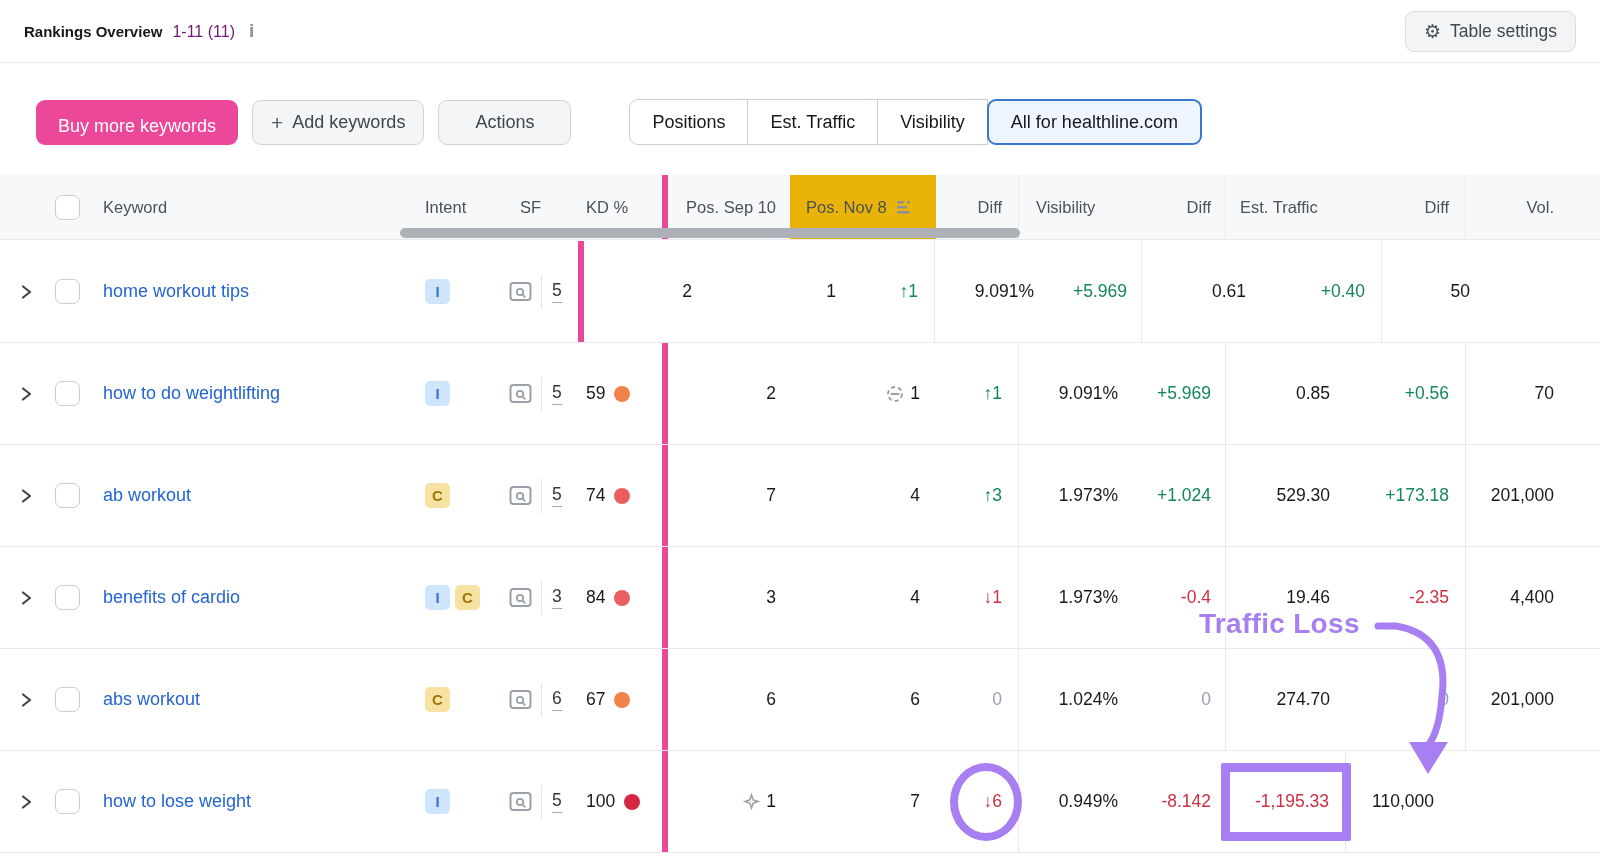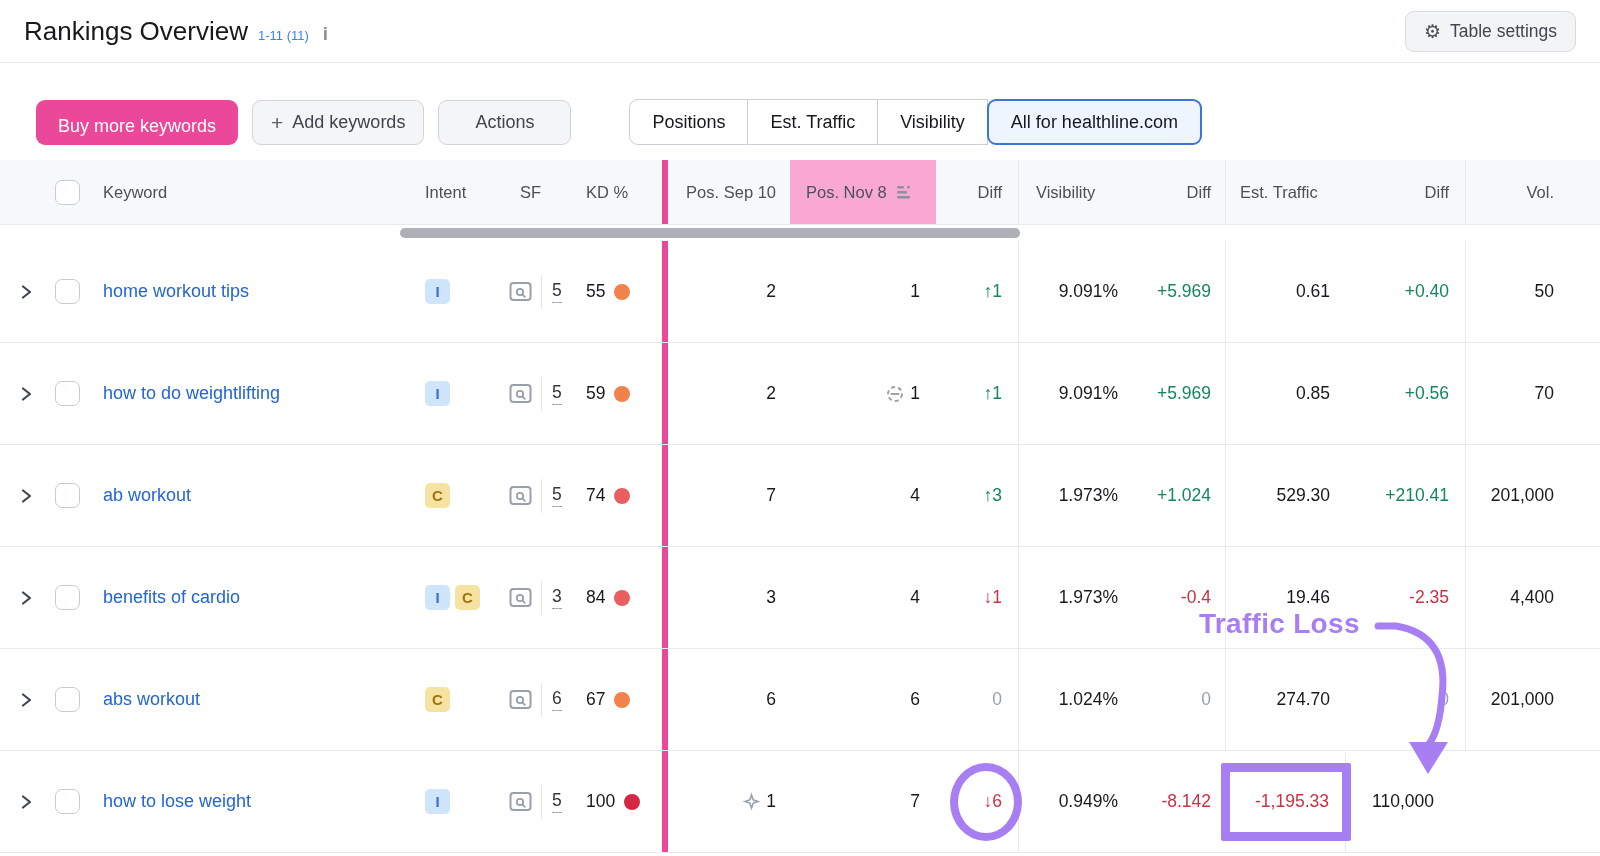--- a/index.html
+++ b/index.html
@@ -4,22 +4,22 @@
 <style>
   * { margin:0; padding:0; box-sizing:border-box; }
   html,body { background:#fff; }
   body { font-family:"Liberation Sans","DejaVu Sans",sans-serif; color:#17191d; }
   #app { position:relative; width:1600px; height:856px; background:#fff; overflow:hidden; }
 
   
   .page-header { position:absolute; left:0; top:0; width:1600px; height:63px;
     border-bottom:1px solid #e8eaed; display:flex; align-items:center; padding:0 24px; }
   .title-wrap { display:flex; align-items:baseline; gap:10px; }
-  .page-title { font-size:26px; font-weight:400; color:#16181c; }
-  .range-label { font-size:13px; color:#3b82f6; font-weight:400; }
+  .page-title { font-size:15px; font-weight:700; color:#16181c; }
+  .range-label { font-size:16px; color:#701a75; font-weight:400; }
   .info-i { font-size:19px; color:#8b929b; font-weight:600; margin-left:4px; }
   .spacer { flex:1; }
   .btn-settings { display:flex; align-items:center; gap:9px; height:41px; padding:0 18px;
     background:#f3f4f6; border:1px solid #d9dde2; border-radius:9px; font-size:17.5px;
     color:#40474f; cursor:pointer; font-family:inherit; }
   .gear { font-size:19px; color:#4a515a; line-height:1; }
 
   
   .toolbar { position:absolute; left:16px; top:99px; width:1568px; height:46px;
     display:flex; align-items:center; }
@@ -32,21 +32,21 @@
   .plus { font-size:21px; color:#5a6169; line-height:1; }
   .seg-group { display:flex; height:46px; }
   .seg { background:#fff; border:1px solid #c9ced6; border-left-width:0; padding:0 22px;
     font-size:18px; color:#16181c; font-family:inherit; cursor:pointer; }
   .seg:first-child { border-left-width:1px; border-radius:9px 0 0 9px; }
   .seg:last-child { border-radius:0 9px 9px 0; }
   .seg-sel { border:2px solid #3a76d4 !important; background:#eef5fe; border-radius:9px !important;
     margin-left:-1px; position:relative; z-index:2; }
 
   
-  .thead { position:absolute; left:0; top:160px; width:1600px; height:65px; background:#f7f8f9;
+  .thead { position:absolute; left:0; top:175px; width:1600px; height:65px; background:#f7f8f9;
     display:flex; align-items:center; border-bottom:1px solid #e8eaed; font-size:16.5px; color:#4b5158;justify-content:flex-end; }
   .tbody { position:absolute; left:0; top:241px; width:1600px; }
   .row { display:flex; align-items:center; height:102px; border-bottom:1px solid #e8eaed;
     font-size:17.5px; background:#fff; }
   .cell { display:flex; align-items:center; height:100%; }
 
   .c-expand { width:52px; justify-content:center; }
   .c-check  { width:48px; }
   .c-kw     { width:305px; padding-left:3px; }
   .c-intent { width:95px; padding-left:20px; gap:5px; }
@@ -56,21 +56,21 @@
   .c-pnov   { width:146px; justify-content:flex-end; padding-right:16px; gap:5px; }
   .c-diff   { width:82px; justify-content:flex-end; padding-right:16px; position:relative; }
   .c-vis    { width:112px; justify-content:flex-end; padding-right:12px; border-left:1px solid #e8eaed; }
   .c-diffv  { width:95px; justify-content:flex-end; padding-right:14px; }
   .c-est    { width:120px; justify-content:flex-end; padding-right:15px; border-left:1px solid #e8eaed; }
   .c-difft  { width:120px; justify-content:flex-end; padding-right:16px; position:relative; }
   .c-vol    { width:135px; justify-content:flex-end; padding-right:46px; border-left:1px solid #e8eaed; }
 
   .thead .c-intent,.thead .c-sf { padding-left:20px; }
   .thead .c-kd { padding-left:8px; }
-  .thead .c-pnov { justify-content:flex-start; padding-left:16px; background:#f9a8d4; gap:9px; }
+  .thead .c-pnov { justify-content:flex-start; padding-left:16px; background:#eab308; gap:9px; }
   .thead .c-vis { justify-content:flex-start; padding-left:17px; }
   .thead .c-est { justify-content:flex-start; padding-left:14px; }
 
   .hscroll { position:absolute; left:400px; top:228px; width:620px; height:10px;
     background:#adb1b7; border-radius:6px; z-index:3; }
 
   .chev { display:flex; cursor:pointer; }
   .cbox { width:25px; height:25px; border:1.5px solid #c6ccd4; border-radius:7px; background:#fff;
     display:inline-block; margin-left:3px; cursor:pointer; }
   .kw { color:#2465d4; text-decoration:none; font-size:18px; cursor:pointer; }
@@ -189,24 +189,20 @@
       <span class="serp">
         <svg width="23" height="21" viewBox="0 0 23 21">
               <rect x="1.5" y="2" width="20" height="17" rx="3" stroke="#99a0a9" stroke-width="2" fill="none"></rect>
               <circle cx="11" cy="11" r="3.2" stroke="#99a0a9" stroke-width="1.8" fill="none"></circle>
               <line x1="13.4" y1="13.4" x2="15.8" y2="15.8" stroke="#99a0a9" stroke-width="1.8" stroke-linecap="round"></line>
             </svg>
       </span>
       <span class="vdiv"></span>
       <span class="sfnum">5</span>
     </div>
-    <div class="cell c-kd">
-      <span>55</span>
-      <span class="dot" style="background: rgb(240, 130, 74);"></span>
-    </div>
     <div class="cell c-psep">
 
       <span>2</span>
     </div>
     <div class="cell c-pnov">
 
       <span>1</span>
     </div>
     <div class="cell c-diff">
       <span class="diffval pd d-up">↑1</span>
@@ -339,21 +335,21 @@
     <div class="cell c-vis">
       <span>1.973%</span>
     </div>
     <div class="cell c-diffv">
       <span class="diffval vd d-up">+1.024</span>
     </div>
     <div class="cell c-est">
       <span>529.30</span>
     </div>
     <div class="cell c-difft">
-      <span class="diffval td d-up">+210.41</span>
+      <span class="diffval td d-up">+173.18</span>
     </div>
     <div class="cell c-vol">
       <span>201,000</span>
     </div>
   </div>
 
   <div class="row">
     <div class="cell c-expand">
       <span class="chev">
         <svg width="13" height="16" viewBox="0 0 13 16">

